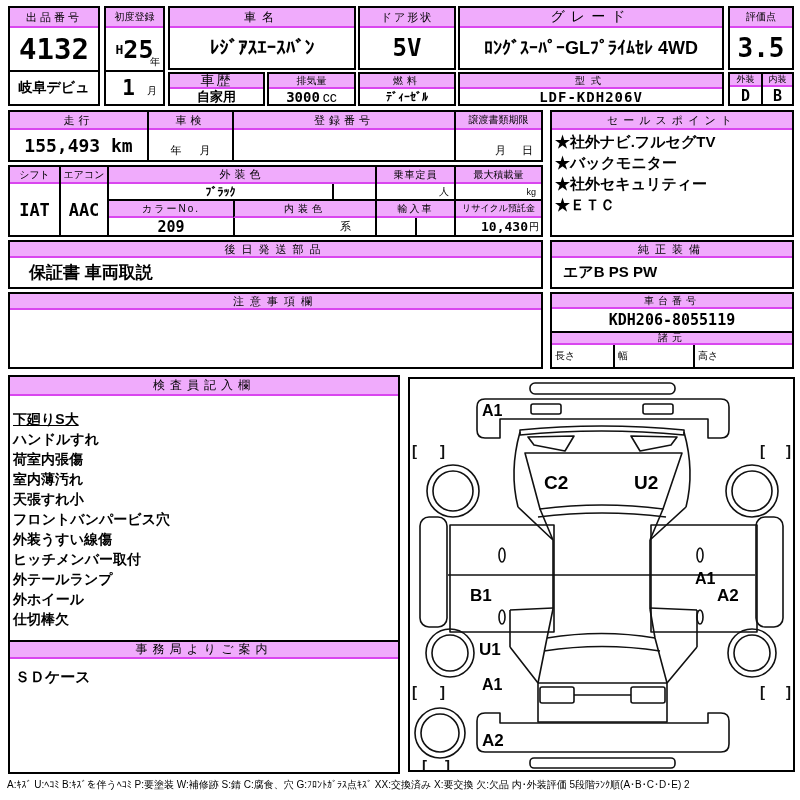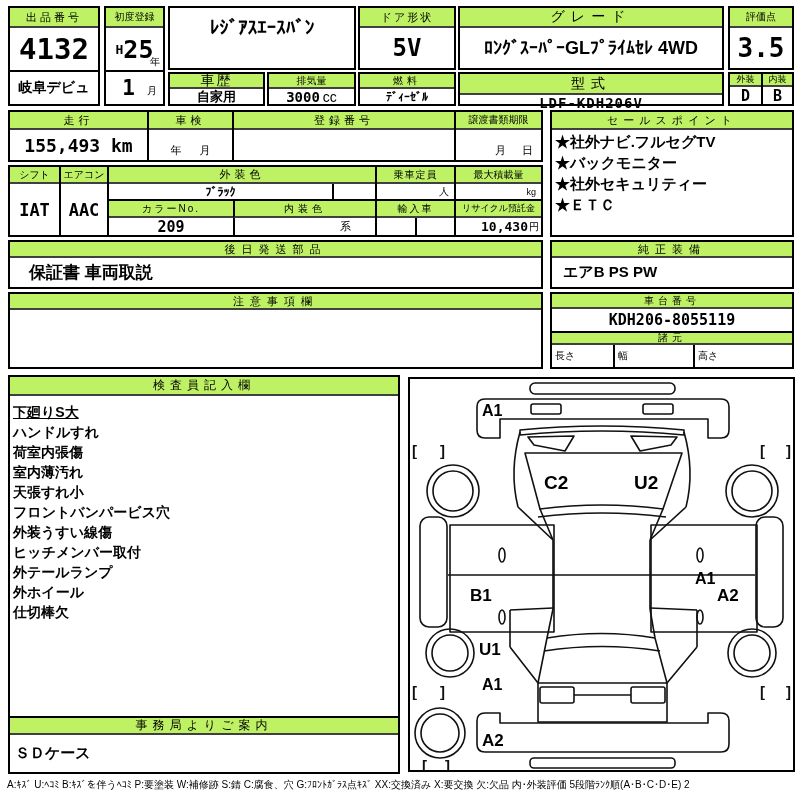--- a/index.html
+++ b/index.html
@@ -1,22 +1,22 @@
 <!DOCTYPE html>
 <html><head>
 <meta charset="utf-8">
 <style>
 *{margin:0;padding:0;box-sizing:border-box}
 body{background:#fff}
 #page{position:relative;width:800px;height:800px;background:#fff;color:#000;
   font-family:"Liberation Sans",sans-serif;overflow:hidden}
 .box{position:absolute;border:2px solid #000;background:#fff}
 .abs{position:absolute;overflow:hidden;white-space:nowrap}
-.hdr{background:#bef264;display:flex;align-items:center;justify-content:center;
-  font-size:11px;border-bottom:2px solid #404040;overflow:hidden;white-space:nowrap}
+.hdr{background:#f0abfc;display:flex;align-items:center;justify-content:center;
+  font-size:11px;border-bottom:2px solid #d946ef;overflow:hidden;white-space:nowrap}
 .ctr{display:flex;align-items:center;justify-content:center;overflow:hidden;white-space:nowrap}
 .left{display:flex;align-items:center;justify-content:flex-start;overflow:hidden;white-space:nowrap}
 .rt{display:flex;align-items:center;justify-content:flex-end;overflow:hidden;white-space:nowrap}
 .bot{align-items:flex-end;padding-bottom:2px}
 .bold{font-weight:bold}
 .mono{font-family:"DejaVu Sans Mono",monospace}
 .bl{border-left:2px solid #000}
 .bt{border-top:2px solid #000}
 .bb{border-bottom:2px solid #000}
 .ls2{letter-spacing:2px}.ls4{letter-spacing:4px}.ls6{letter-spacing:6px}
@@ -45,20 +45,21 @@
       </div>
       <span class="abs" style="right:3px;bottom:1px;font-size:10px">年</span>
     </div>
     <div class="bt" style="position:relative;height:34px">
       <div class="ctr bold mono" style="height:100%;font-size:21px;padding-right:12px">1</div>
       <span class="abs" style="right:6px;bottom:6px;font-size:10px">月</span>
     </div>
   </div>
 
   <div class="box" style="left:168px;top:6px;width:188px;height:64px">
+    <div class="hdr ls6" style="height:20px;font-size:12px">車名</div>
     <div class="ctr bold" style="height:40px;font-size:19px">ﾚｼﾞｱｽｴｰｽﾊﾞﾝ</div>
   </div>
 
   <div class="box" style="left:168px;top:72px;width:97px;height:34px">
     <div class="hdr ls2" style="height:15px;font-size:14px">車歴</div>
     <div class="ctr bold" style="height:15px;font-size:13px">自家用</div>
   </div>
 
   <div class="box" style="left:267px;top:72px;width:89px;height:34px">
     <div class="hdr" style="height:15px;font-size:10px">排気量</div>
@@ -77,21 +78,21 @@
     <div class="hdr ls4" style="height:15px;font-size:10px">燃料</div>
     <div class="ctr bold" style="height:15px;font-size:12px">ﾃﾞｨｰｾﾞﾙ</div>
   </div>
 
   <div class="box" style="left:458px;top:6px;width:266px;height:64px">
     <div class="hdr ls6" style="height:20px;font-size:14px">グレード</div>
     <div class="ctr bold" style="height:40px;font-size:18px">ﾛﾝｸﾞｽｰﾊﾟｰGLﾌﾟﾗｲﾑｾﾚ 4WD</div>
   </div>
 
   <div class="box" style="left:458px;top:72px;width:266px;height:34px">
-    <div class="hdr ls6" style="height:21px;font-size:14px">型式</div>
+    <div class="hdr ls6" style="height:15px;font-size:10px">型式</div>
     <div class="ctr bold mono" style="height:15px;font-size:14px;letter-spacing:1px">LDF-KDH206V</div>
   </div>
 
   <div class="box" style="left:728px;top:6px;width:66px;height:64px">
     <div class="hdr" style="height:20px;font-size:10px">評価点</div>
     <div class="ctr bold mono" style="height:40px;font-size:26px">3.5</div>
   </div>
 
   <div class="box" style="left:728px;top:72px;width:66px;height:34px;display:flex">
     <div style="width:31px">
@@ -204,21 +205,21 @@
     <div class="hdr ls4 bt" style="height:14px;font-size:10px">諸元</div>
     <div style="display:flex;height:22px">
       <div class="left" style="width:61px;font-size:10px;padding-left:3px">長さ</div>
       <div class="left bl" style="width:80px;font-size:10px;padding-left:3px">幅</div>
       <div class="left bl" style="width:80px;font-size:10px;padding-left:3px">高さ</div>
     </div>
   </div>
 
   <div class="box" style="left:8px;top:375px;width:392px;height:399px">
     <div class="hdr" style="height:19px;font-size:12px;letter-spacing:5px">検査員記入欄</div>
-    <div style="height:320px;padding-top:6px">
+    <div style="height:244px;padding-top:13px">
         <div class="list-item" style="text-decoration: underline;">下廻りS大</div>
         <div class="list-item">ハンドルすれ</div>
         <div class="list-item">荷室内張傷</div>
         <div class="list-item">室内薄汚れ</div>
         <div class="list-item">天張すれ小</div>
         <div class="list-item">フロントバンパービス穴</div>
         <div class="list-item">外装うすい線傷</div>
         <div class="list-item">ヒッチメンバー取付</div>
         <div class="list-item">外テールランプ</div>
         <div class="list-item">外ホイール</div>

